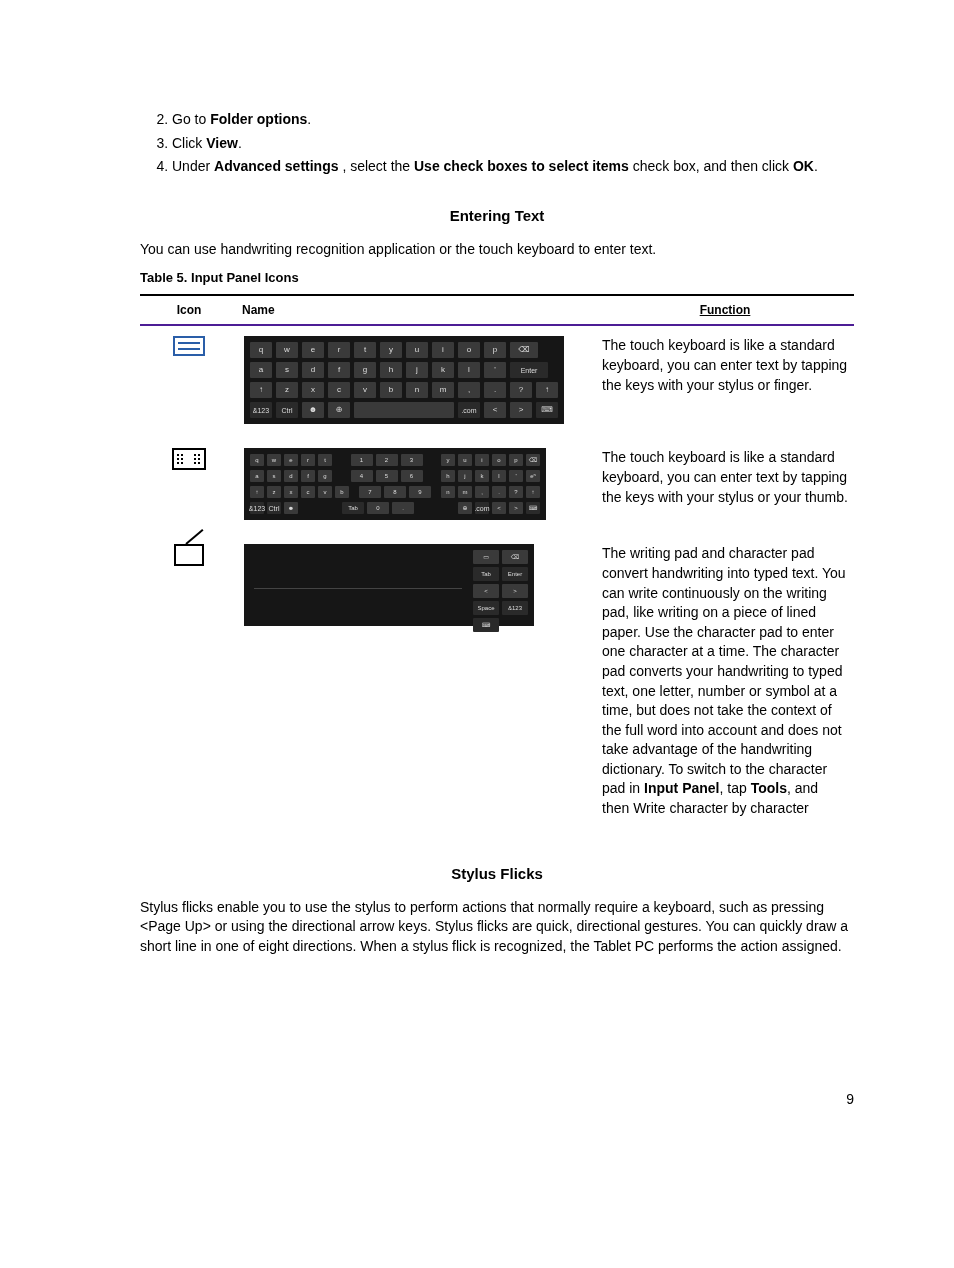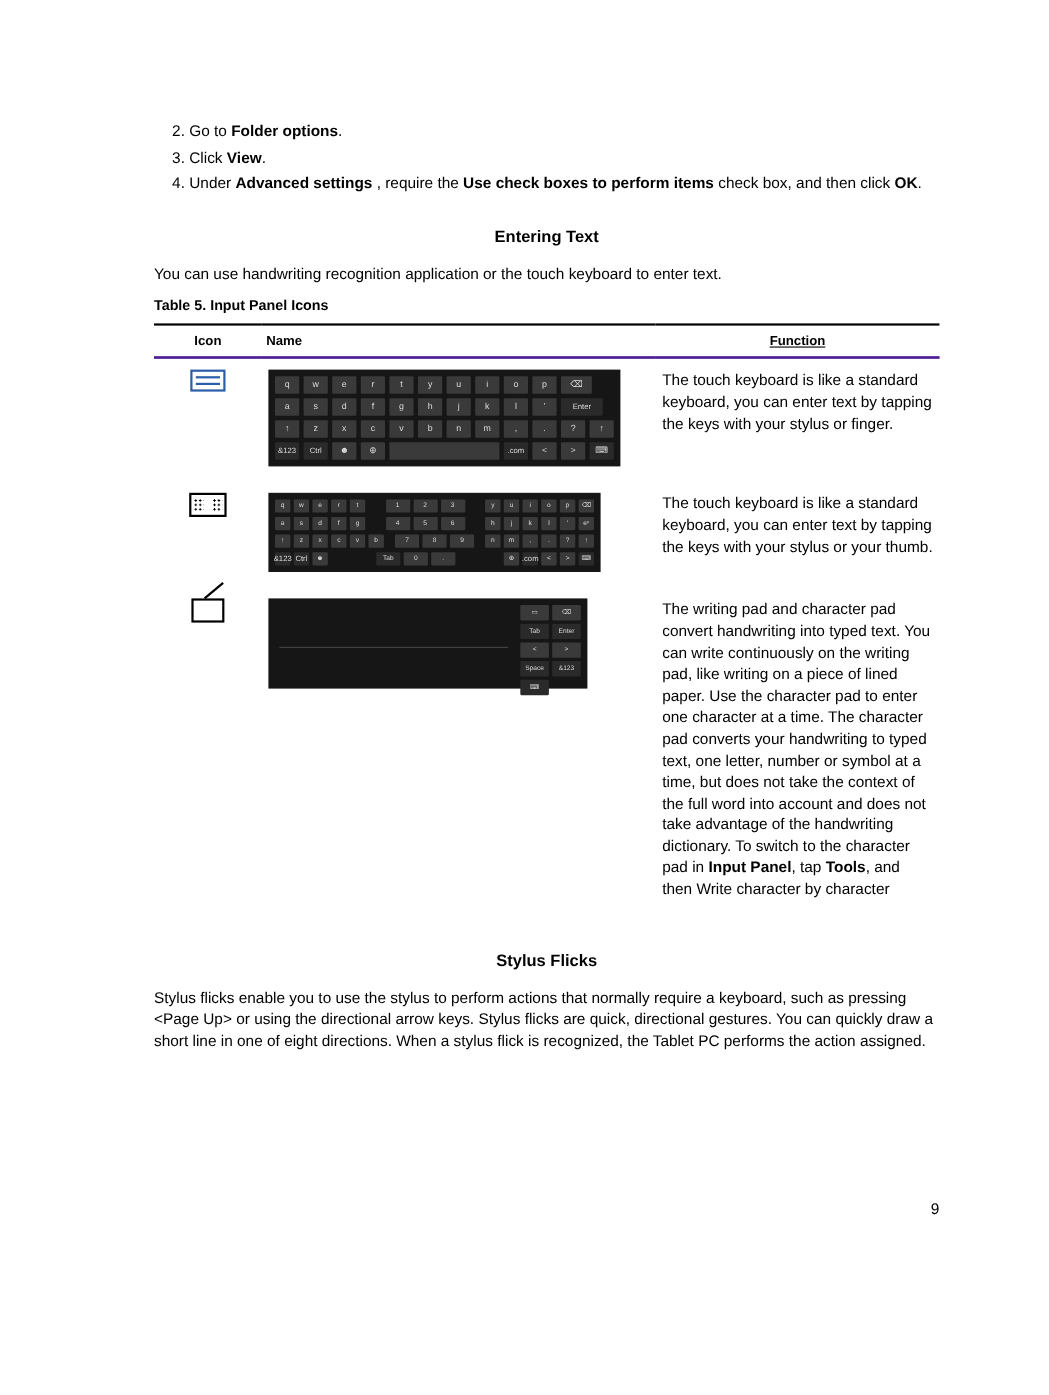--- a/index.html
+++ b/index.html
@@ -212,21 +212,21 @@
 <div class="page">
 
   <ol class="continue" start="2">
     <li>
       <span>Go to </span><span class="bold">Folder options</span><span>.</span>
     </li>
     <li>
       <span>Click </span><span class="bold">View</span><span>.</span>
     </li>
     <li>
-      <span>Under </span><span class="bold">Advanced settings</span><span> , require the </span><span class="bold">Use check boxes to perform items</span><span> check box, and then click </span><span class="bold">OK</span><span>.</span>
+      <span>Under </span><span class="bold">Advanced settings</span><span> , select the </span><span class="bold">Use check boxes to select items</span><span> check box, and then click </span><span class="bold">OK</span><span>.</span>
     </li>
   </ol>
 
   <h2 class="section">Entering Text</h2>
   <p class="lead">You can use handwriting recognition application or the touch keyboard to enter text.</p>
   <div class="table-caption">Table 5. Input Panel Icons</div>
 
   <table class="icons">
     <thead>
       <tr>

